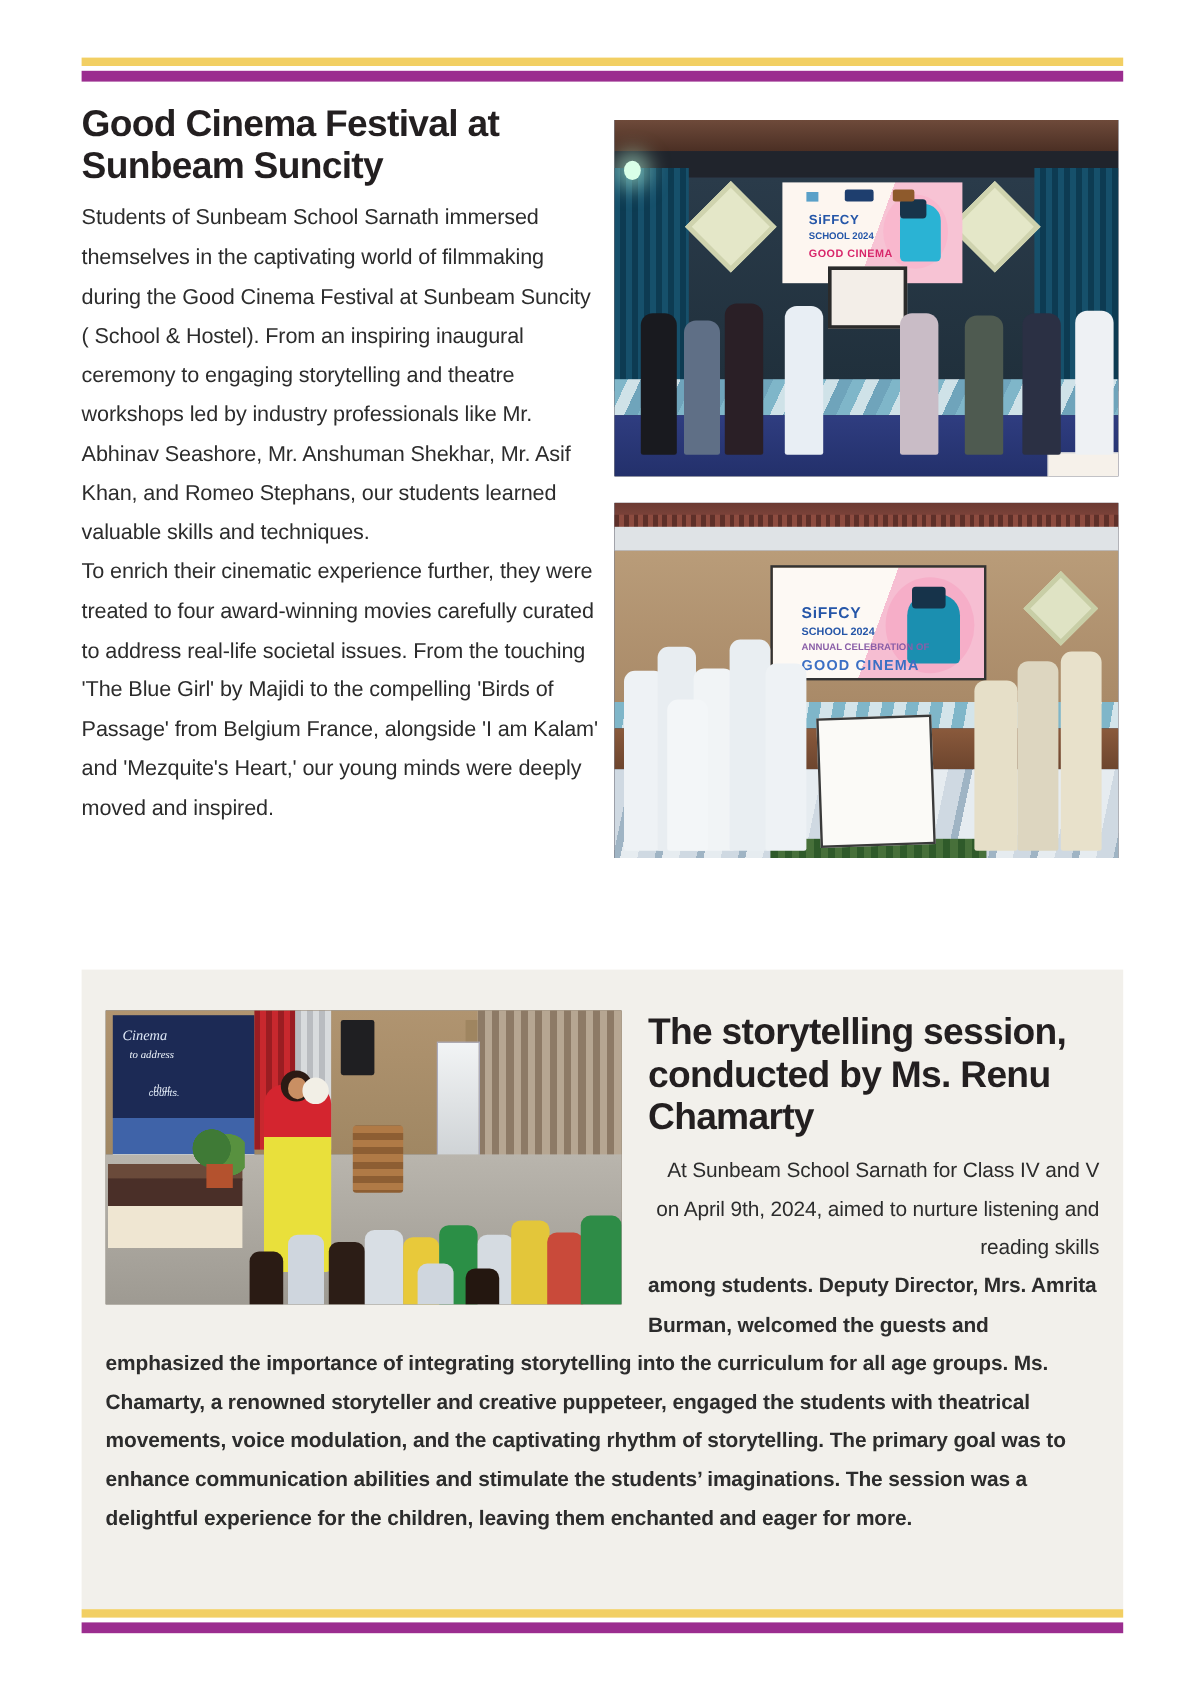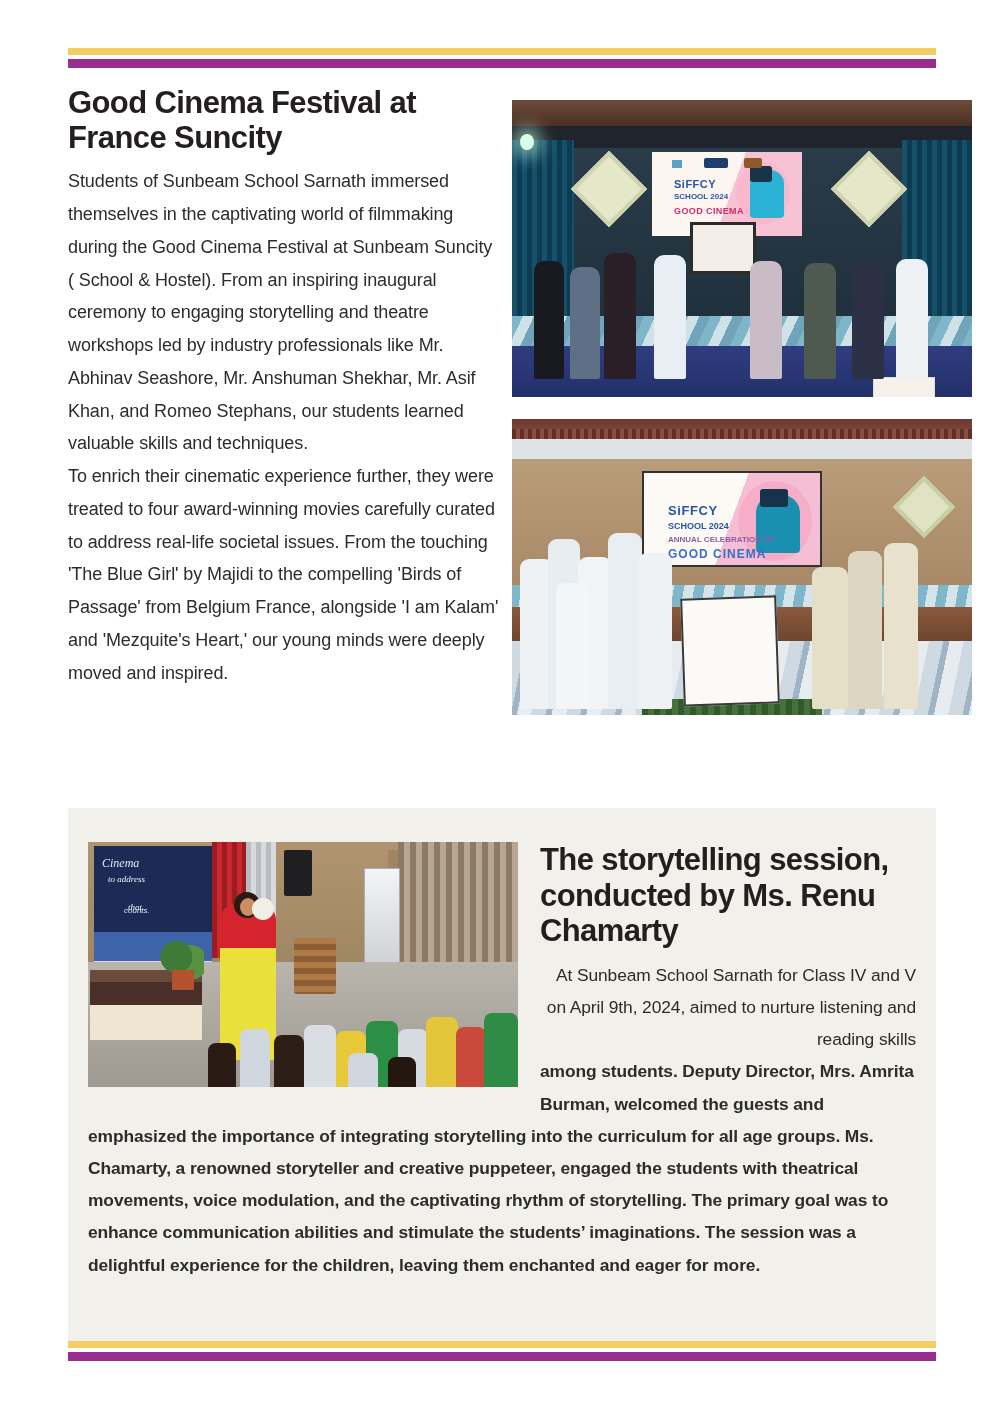--- a/index.html
+++ b/index.html
@@ -39,21 +39,21 @@
   }
 
   .photo-col {
     position: absolute;
     left: 512px;
     top: 14px;
     width: 426px;
   }
 
   .photo {
-    width: 460px;
+    width: 420px;
     position: relative;
     overflow: hidden;
     background: #2b2b3a;
   }
   .photo.stage-award { height: 297px; margin-bottom: 22px; }
   .photo.students-group { height: 296px; }
 
   .text-col-one {
     position: absolute;
     left: 68px;
@@ -322,21 +322,21 @@
       <div class="layer sg-stud" style="left:96px;width:34px;height:176px;background:#e9eef2;"></div>
       <div class="layer sg-stud" style="left:126px;width:34px;height:156px;background:#eef2f5;"></div>
       <div class="layer sg-stud" style="left:44px;width:34px;height:126px;background:#f3f6f8;"></div>
       <div class="layer sg-stud" style="left:300px;width:36px;height:142px;background:#e6dfc8;"></div>
       <div class="layer sg-stud" style="left:336px;width:34px;height:158px;background:#ddd6c0;"></div>
       <div class="layer sg-stud" style="left:372px;width:34px;height:166px;background:#e8e1cb;"></div>
     </div>
   </div>
 
   <div class="text-col-one">
-    <h1 class="heading">Good Cinema Festival at France Suncity</h1>
+    <h1 class="heading">Good Cinema Festival at Sunbeam Suncity</h1>
     <p class="body-text">Students of Sunbeam School Sarnath immersed themselves in the captivating world of filmmaking during the Good Cinema Festival at Sunbeam Suncity ( School &amp; Hostel). From an inspiring inaugural ceremony to engaging storytelling and theatre workshops led by industry professionals like Mr. Abhinav Seashore, Mr. Anshuman Shekhar, Mr. Asif Khan, and Romeo Stephans, our students learned valuable skills and techniques.</p>
     <p class="body-text">To enrich their cinematic experience further, they were treated to four award-winning movies carefully curated to address real-life societal issues. From the touching 'The Blue Girl' by Majidi to the compelling 'Birds of Passage' from Belgium France, alongside 'I am Kalam' and 'Mezquite's Heart,' our young minds were deeply moved and inspired.</p>
   </div>
 </div>
 
 <div class="panel">
   <div class="panel-inner">
 
     <div class="panel-photo">
       <div class="layer st-wall"></div>

